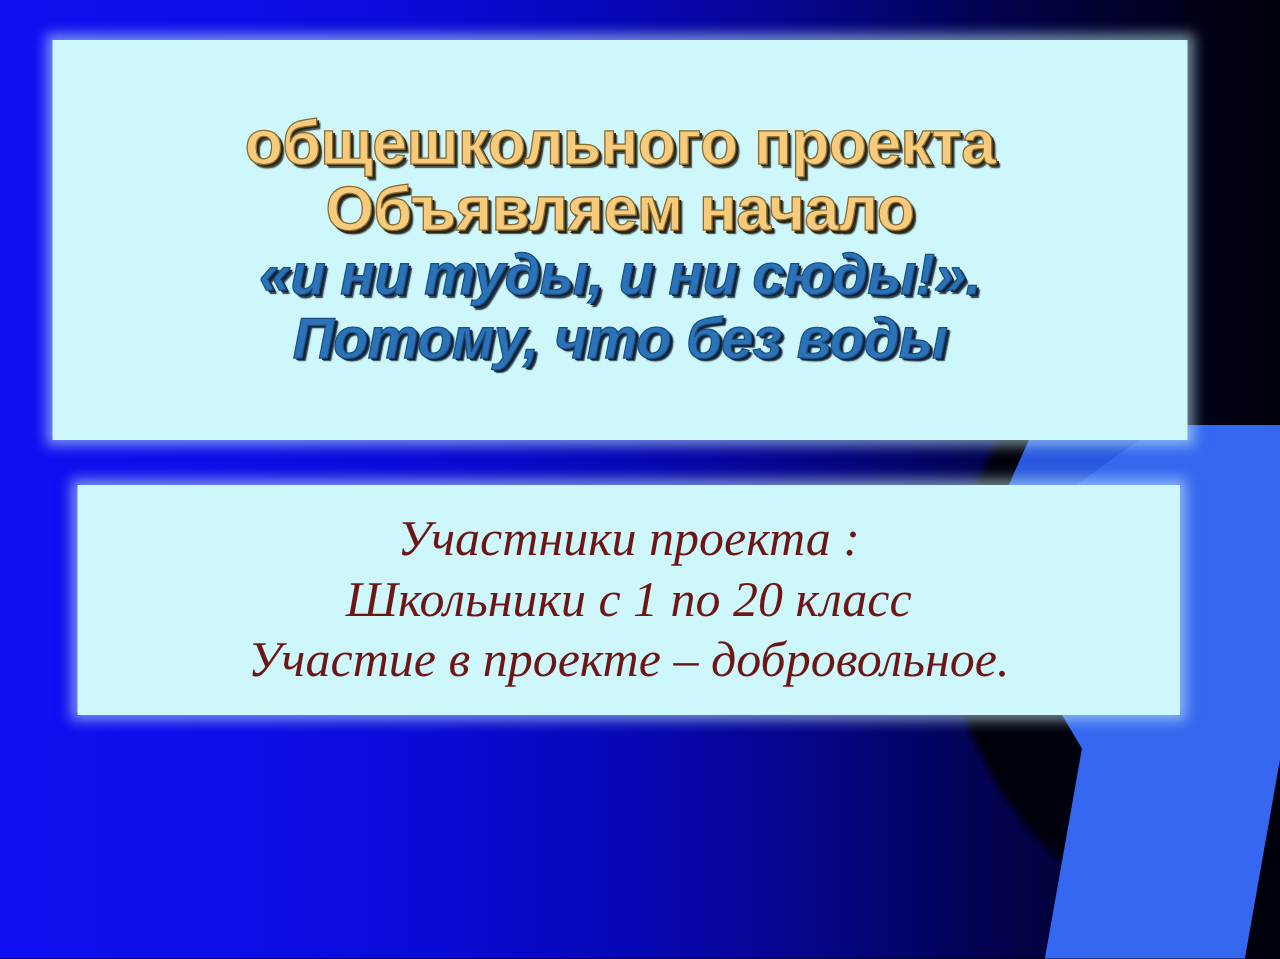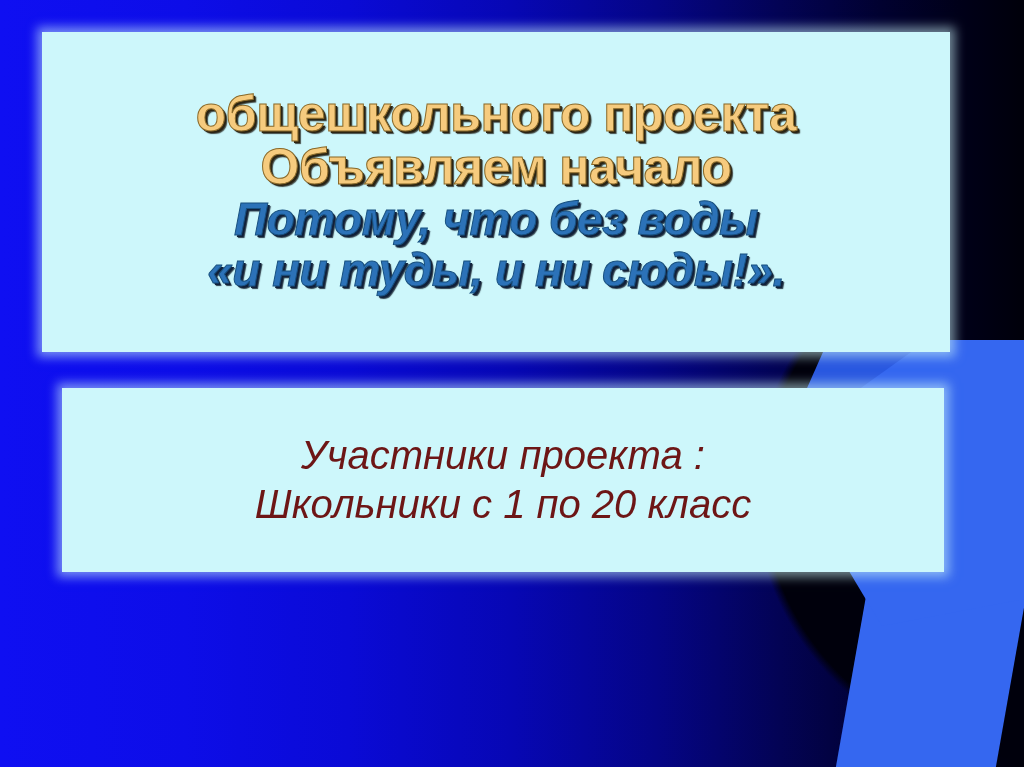--- a/index.html
+++ b/index.html
@@ -126,43 +126,44 @@
     line-height: 1.1;
     letter-spacing: -0.5px;
     white-space: nowrap;
     text-shadow:
        2px 2px 0 #10203a,
        3px 3px 1px rgba(8,16,30,0.8);
     -webkit-text-stroke: 1px #18507f;
   }
   .maroon-line {
     color: #6d1616;
-    font-family: Liberation Sans, sans-serif;
+    font-family: Liberation Serif, serif;
     font-style: italic;
     font-size: 40px;
     line-height: 1.22;
     white-space: nowrap;
   }
 </style>
 </head>
 <body>
 
 <div id="slide">
 
   <div class="deco" id="deco-dark-curve"></div>
   <div class="deco" id="deco-slab"></div>
   <div class="deco" id="deco-wedge-upper"></div>
   <div class="deco" id="deco-right-band"></div>
   <div class="deco" id="deco-sliver"></div>
 
   <div class="panel" id="title-panel">
     <div class="gold-line">общешкольного проекта</div>
     <div class="gold-line">Объявляем начало</div>
+    <div class="blue-line">«и ни туды, и ни сюды!».</div>
     <div class="blue-line">Потому, что без воды</div>
-    <div class="blue-line">«и ни туды, и ни сюды!».</div>
   </div>
 
   <div class="panel" id="subtitle-panel">
     <div class="maroon-line">Участники проекта :</div>
     <div class="maroon-line">Школьники с 1 по 20 класс</div>
+    <div class="maroon-line">Участие в проекте – добровольное.</div>
   </div>
 
 </div>
 
 </body></html>

